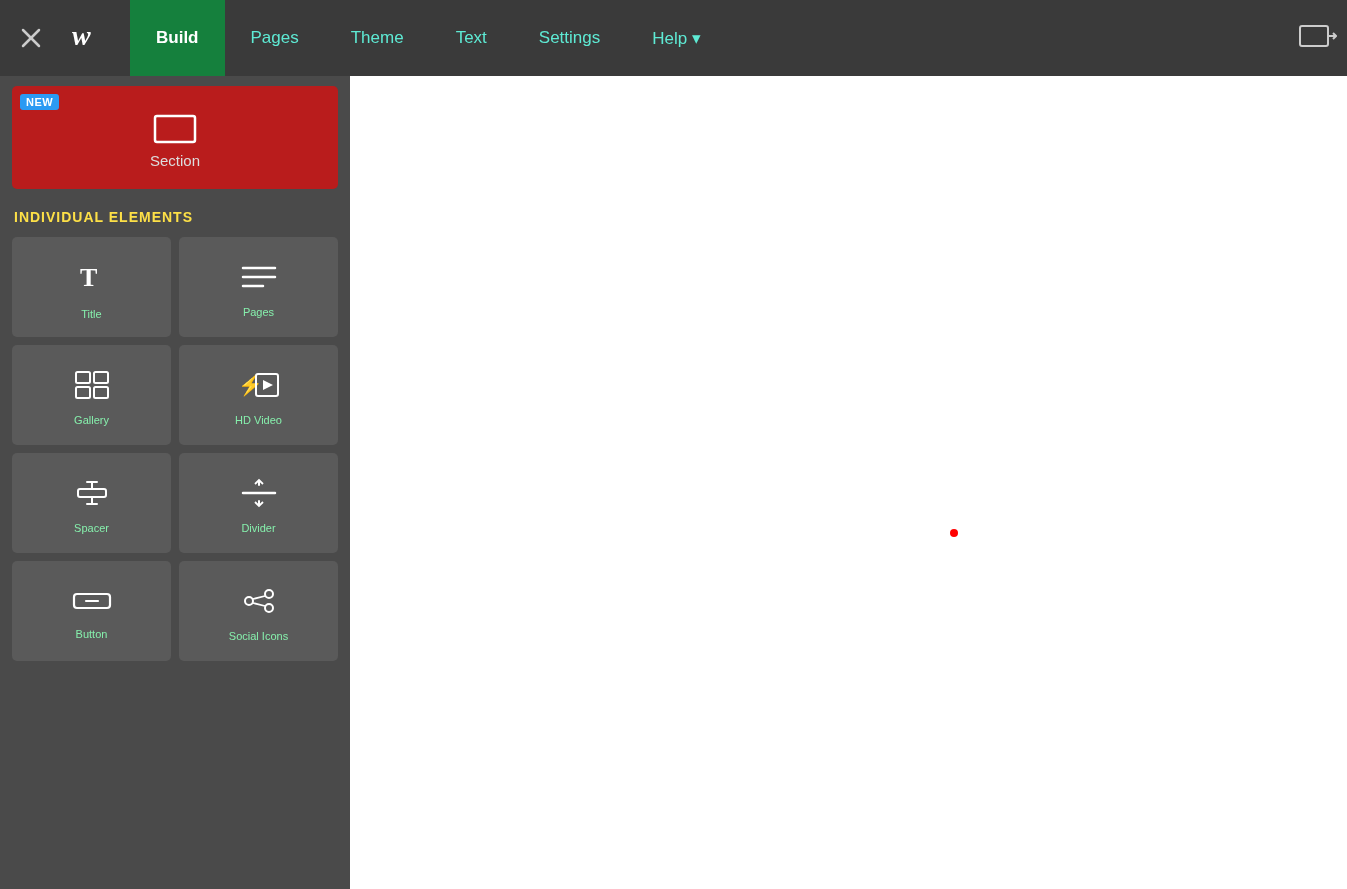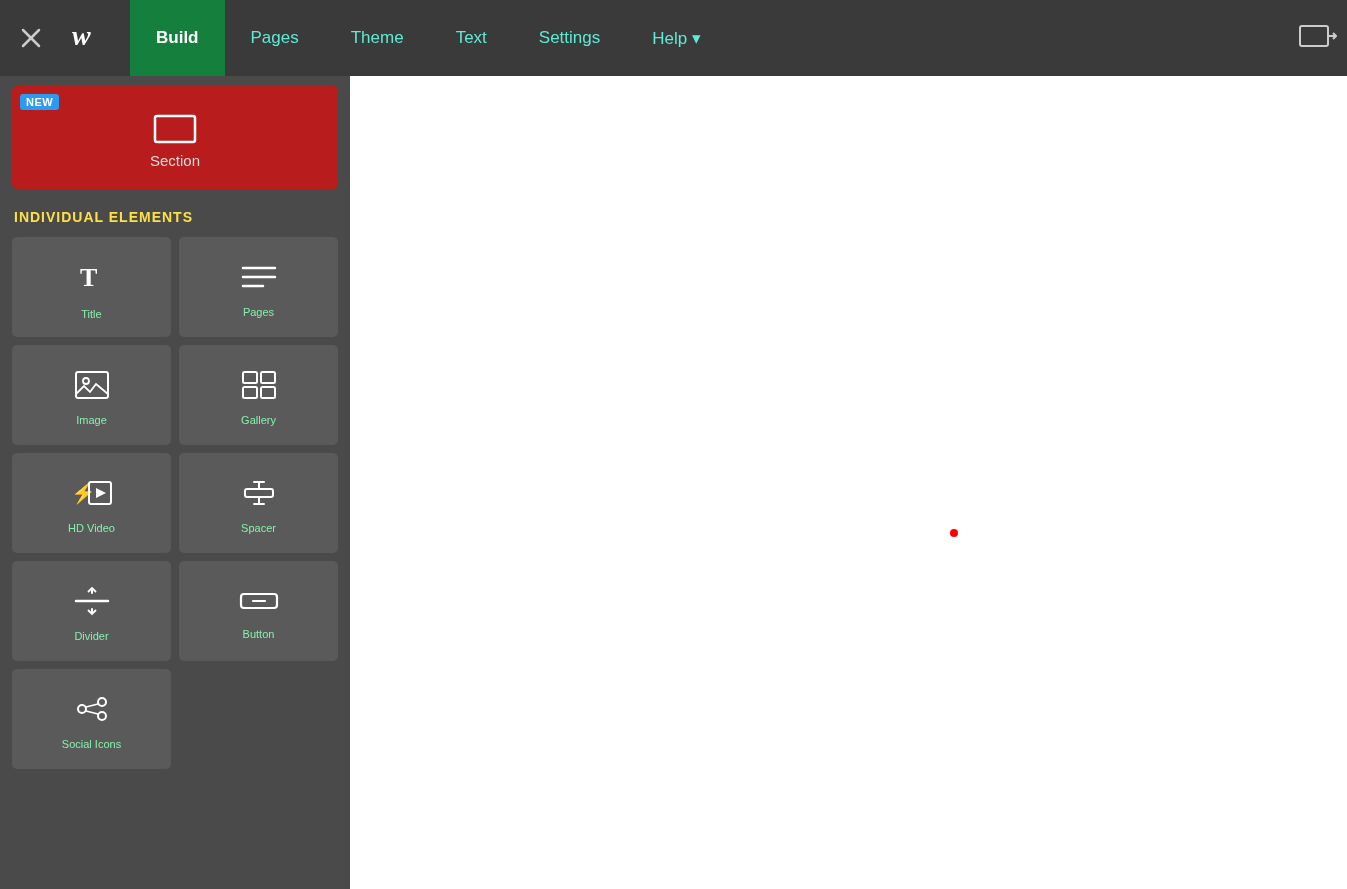--- a/index.html
+++ b/index.html
@@ -251,30 +251,20 @@
         <span class="card-icon">
           <svg width="36" height="30" viewBox="0 0 36 30" fill="none">
             <line x1="2" y1="6" x2="34" y2="6" stroke="white" stroke-width="2.5" stroke-linecap="round"></line>
             <line x1="2" y1="15" x2="34" y2="15" stroke="white" stroke-width="2.5" stroke-linecap="round"></line>
             <line x1="2" y1="24" x2="22" y2="24" stroke="white" stroke-width="2.5" stroke-linecap="round"></line>
           </svg>
         </span>
         <span class="card-label">Pages</span>
       </button>
 
-      <button class="element-card">
-        <span class="card-icon">
-          <svg width="36" height="30" viewBox="0 0 36 30" fill="none">
-            <rect x="2" y="2" width="32" height="26" rx="2" stroke="white" stroke-width="2"></rect>
-            <circle cx="12" cy="11" r="3" stroke="white" stroke-width="1.8"></circle>
-            <polyline points="2,24 10,16 16,22 22,14 34,24" stroke="white" stroke-width="1.8" fill="none"></polyline>
-          </svg>
-        </span>
-        <span class="card-label">Image</span>
-      </button>
 
       <button class="element-card">
         <span class="card-icon">
           <svg width="36" height="30" viewBox="0 0 36 30" fill="none">
             <rect x="2" y="2" width="14" height="11" rx="1.5" stroke="white" stroke-width="2"></rect>
             <rect x="20" y="2" width="14" height="11" rx="1.5" stroke="white" stroke-width="2"></rect>
             <rect x="2" y="17" width="14" height="11" rx="1.5" stroke="white" stroke-width="2"></rect>
             <rect x="20" y="17" width="14" height="11" rx="1.5" stroke="white" stroke-width="2"></rect>
           </svg>
         </span>

